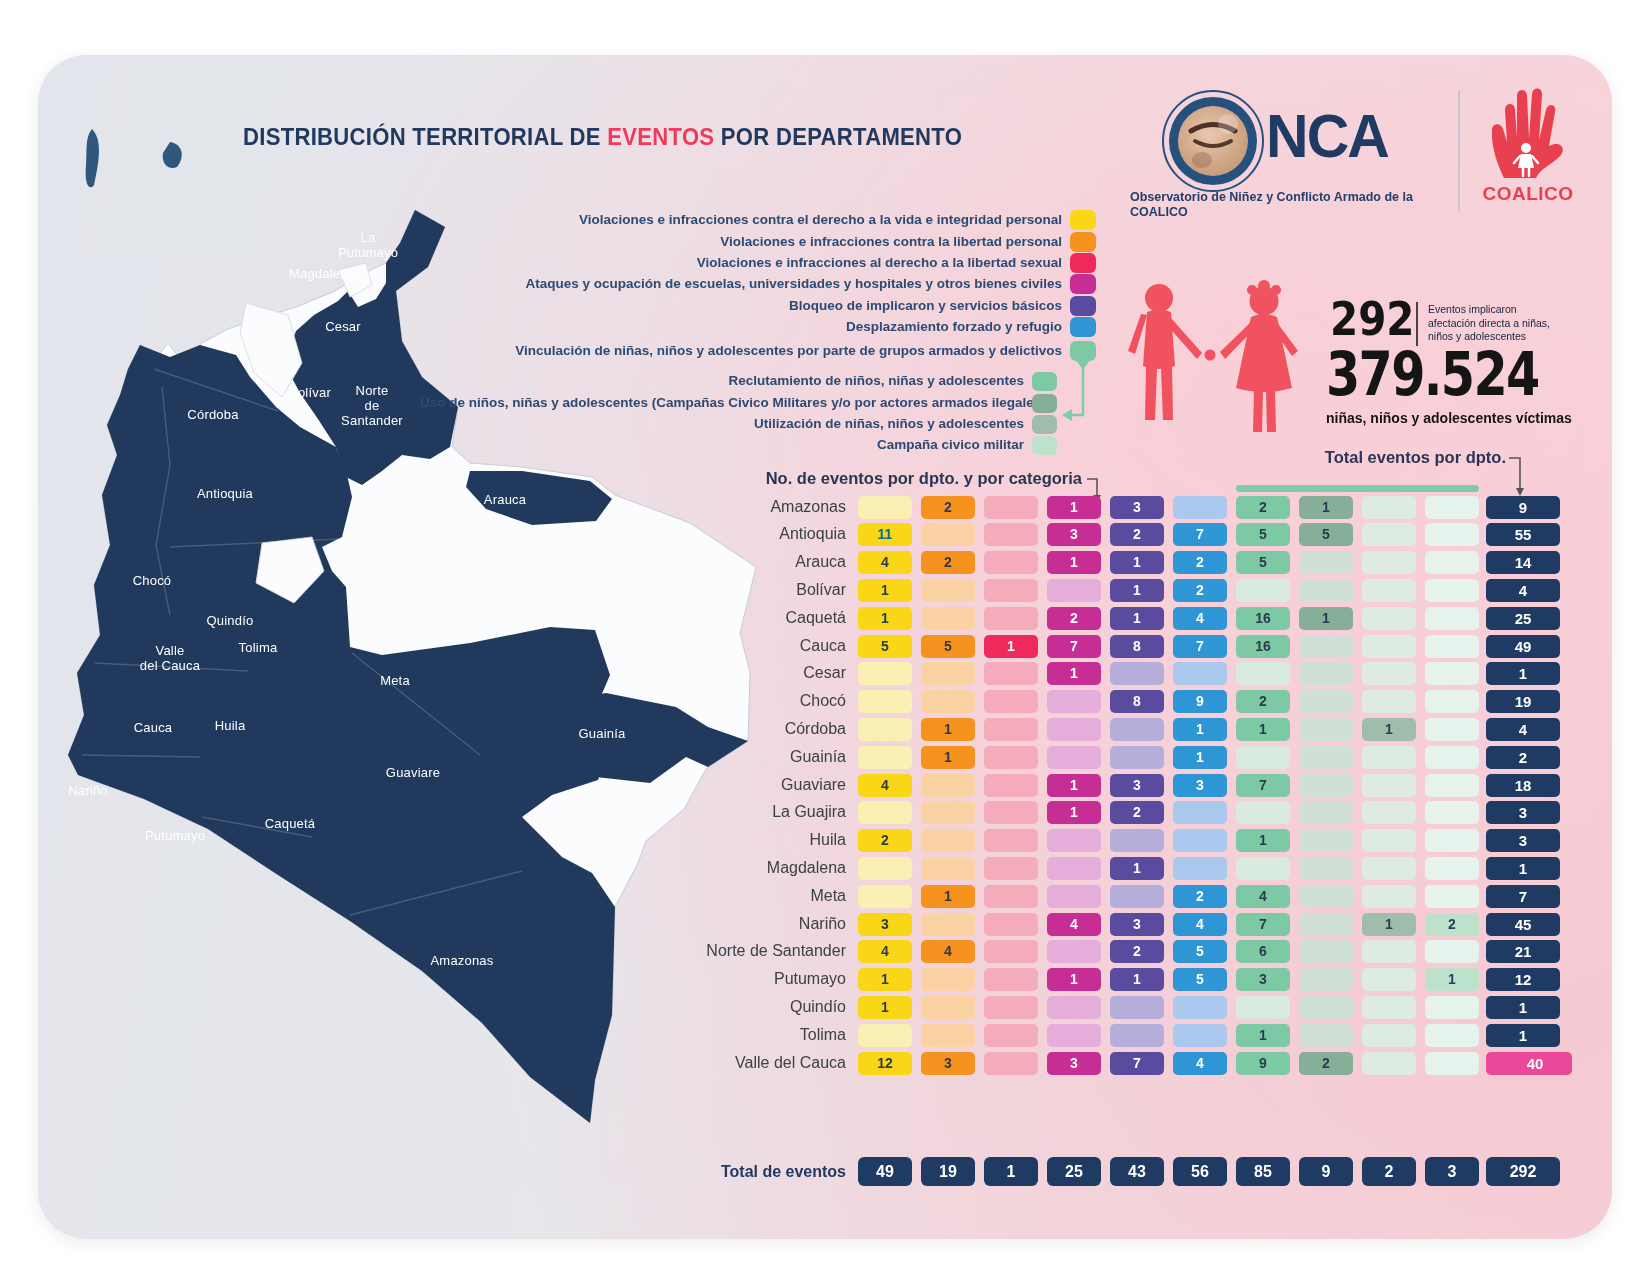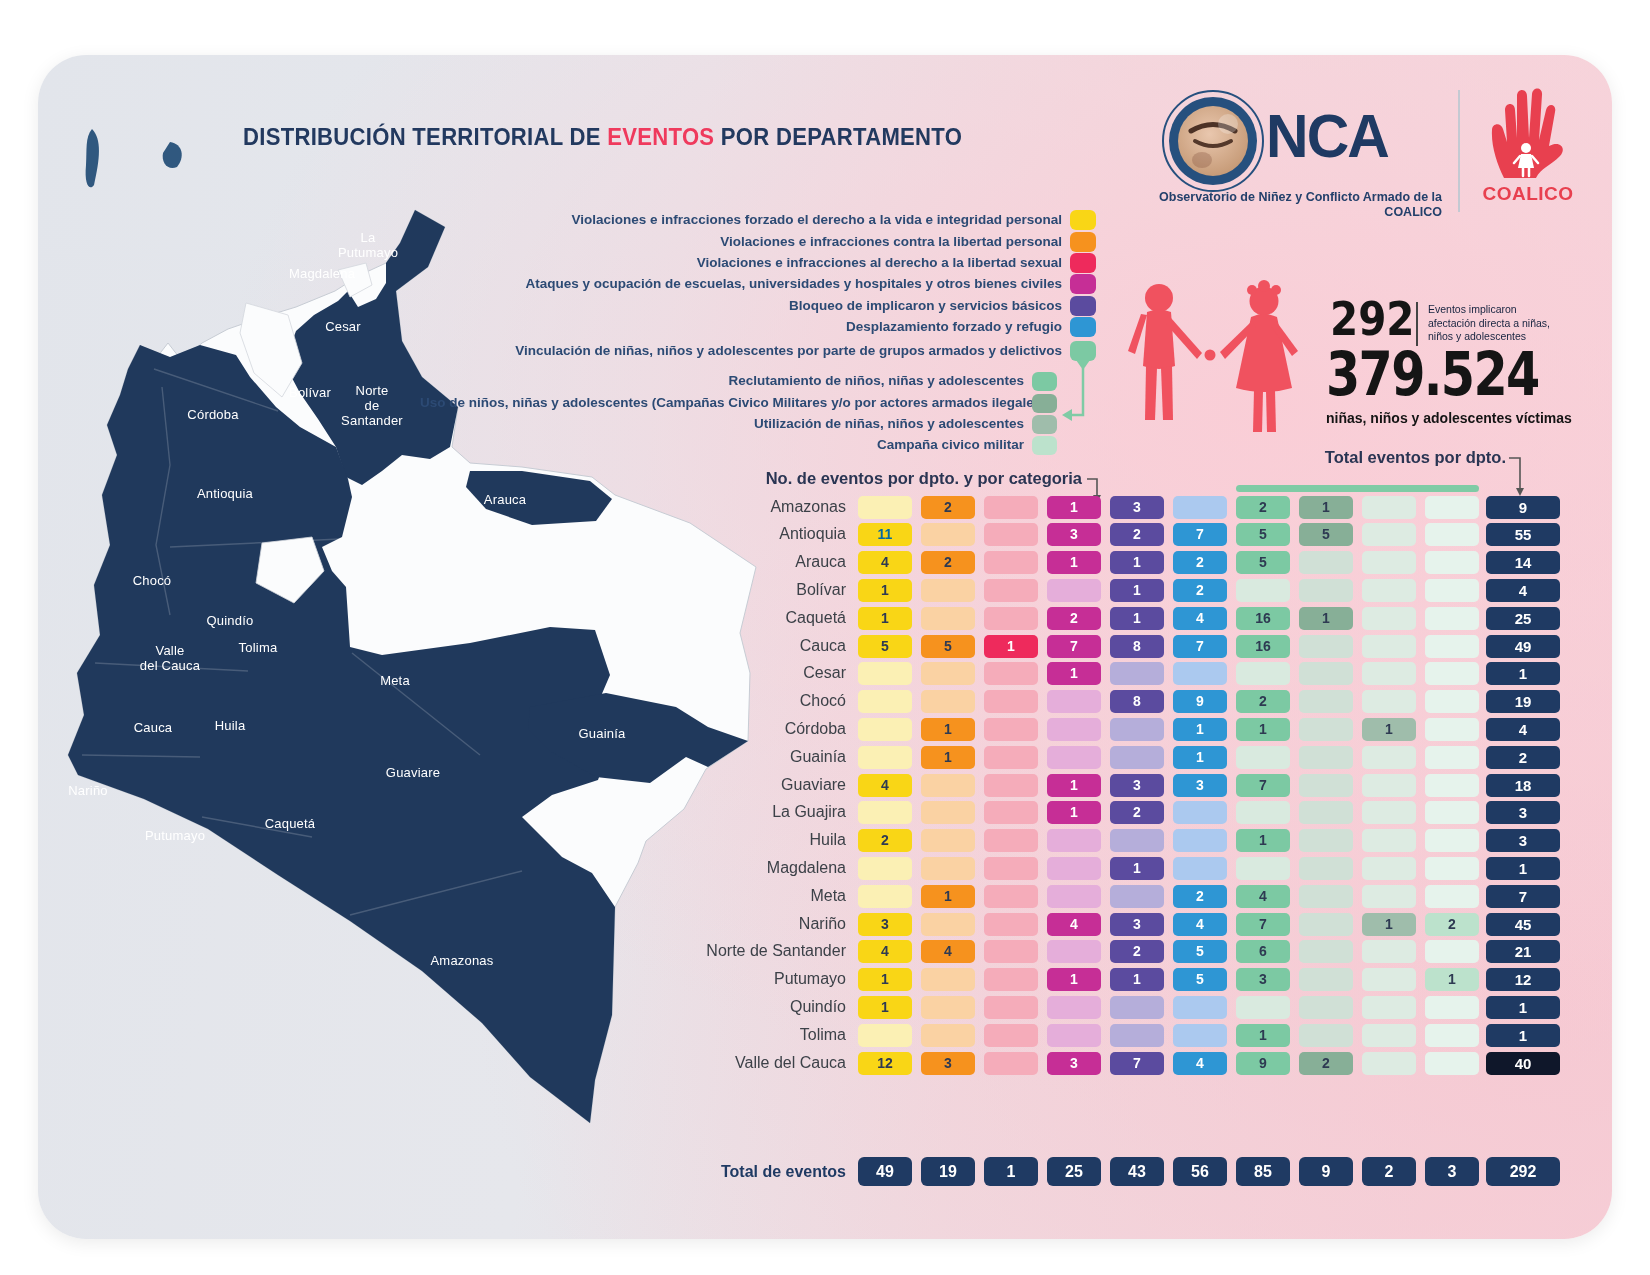--- a/index.html
+++ b/index.html
@@ -19,21 +19,21 @@
   .leg-sq{border-radius:6px;}
   .hdr{font-weight:bold;font-size:16.5px;color:#2a3553;text-align:right;white-space:nowrap;}
   .dept{font-size:16px;color:#3c4148;text-align:right;white-space:nowrap;}
   .cell{border-radius:5px;text-align:center;font-weight:bold;font-size:14px;line-height:23px;}
   .tcell{border-radius:5px;text-align:center;font-weight:bold;font-size:15px;line-height:23px;color:#ffffff;}
   .btcell{border-radius:6px;text-align:center;font-weight:bold;font-size:16px;line-height:29px;color:#ffffff;}
   .big-num{font-family:"DejaVu Sans",sans-serif;font-weight:bold;color:#151515;transform-origin:left;}
   .small-lbl{font-weight:normal;color:#16233f;}
   .map-lbl{position:absolute;transform:translate(-50%,-50%);color:#ffffff;font-size:13px;
            text-align:center;line-height:15px;white-space:pre-line;letter-spacing:.2px;}
-  .onca-sub{font-size:12.5px;font-weight:bold;color:#23406b;text-align:right;line-height:15px;}
+  .onca-sub{font-size:12.5px;font-weight:bold;color:#23406b;text-align:left;line-height:15px;}
   .coalico-txt{font-size:19px;font-weight:bold;color:#e8404f;text-align:center;letter-spacing:.5px;}
 </style>
 </head>
 <body>
 
 <div id="stage">
 
   <div class="card"></div>
 
   <svg class="abs" style="left:50px;top:115px;" width="720" height="1020" viewBox="0 0 720 1020">
@@ -131,21 +131,21 @@
   <svg class="abs" style="left:1484px;top:86px;" width="88" height="94" viewBox="0 0 88 94">
     <path fill="#e8404f" d="M20,92 C13,78 7,60 8,44 C8,37 17,36 19,43 L23,56 L21,24 C21,16 31,16 31,24 L33,52 L33,10 C33,2 43,2 43,10
          L45,52 L48,8 C49,0 59,1 58,9 L55,54 L62,24 C64,16 73,18 71,26 L65,60 C76,54 83,62 76,70 C66,80 57,82 52,92 Z"></path>
     <circle cx="42" cy="62" r="5" fill="#ffffff"></circle>
     <path d="M37,68 L47,68 L50,82 L34,82 Z" fill="#ffffff"></path>
     <path d="M36,70 L30,77 M48,70 L54,77 M39,82 L39,90 M45,82 L45,90" stroke="#ffffff" stroke-width="2.5" stroke-linecap="round"></path>
   </svg>
   <div class="abs coalico-txt" style="left:1474px;top:183px;width:108px;">COALICO</div>
 
   <div id="legend-main">
-      <div class="leg-txt" style="position: absolute; left: 420px; top: 211px; width: 642px;">Violaciones e infracciones forzado el derecho a la vida e integridad personal</div>
+      <div class="leg-txt" style="position: absolute; left: 420px; top: 211px; width: 642px;">Violaciones e infracciones contra el derecho a la vida e integridad personal</div>
       <div class="leg-sq" style="position: absolute; left: 1070px; top: 210px; width: 26px; height: 20px; background: rgb(249, 214, 22);"></div>
       <div class="leg-txt" style="position: absolute; left: 420px; top: 233px; width: 642px;">Violaciones e infracciones contra la libertad personal</div>
       <div class="leg-sq" style="position: absolute; left: 1070px; top: 232px; width: 26px; height: 20px; background: rgb(246, 146, 30);"></div>
       <div class="leg-txt" style="position: absolute; left: 420px; top: 254px; width: 642px;">Violaciones e infracciones al derecho a la libertad sexual</div>
       <div class="leg-sq" style="position: absolute; left: 1070px; top: 253px; width: 26px; height: 20px; background: rgb(238, 42, 92);"></div>
       <div class="leg-txt" style="position: absolute; left: 420px; top: 275px; width: 642px;">Ataques y ocupación de escuelas, universidades y hospitales y otros bienes civiles</div>
       <div class="leg-sq" style="position: absolute; left: 1070px; top: 274px; width: 26px; height: 20px; background: rgb(198, 46, 150);"></div>
       <div class="leg-txt" style="position: absolute; left: 420px; top: 297px; width: 642px;">Bloqueo de implicaron y servicios básicos</div>
       <div class="leg-sq" style="position: absolute; left: 1070px; top: 296px; width: 26px; height: 20px; background: rgb(91, 75, 159);"></div>
       <div class="leg-txt" style="position: absolute; left: 420px; top: 318px; width: 642px;">Desplazamiento forzado y refugio</div>
@@ -450,21 +450,21 @@
       <div class="cell" style="position: absolute; left: 858px; top: 1052px; width: 54px; height: 23px; background: rgb(249, 214, 22); color: rgb(46, 58, 82);">12</div>
       <div class="cell" style="position: absolute; left: 921px; top: 1052px; width: 54px; height: 23px; background: rgb(246, 146, 30); color: rgb(46, 58, 82);">3</div>
       <div class="cell" style="position: absolute; left: 984px; top: 1052px; width: 54px; height: 23px; background: rgb(245, 172, 186); color: rgb(255, 255, 255);"></div>
       <div class="cell" style="position: absolute; left: 1047px; top: 1052px; width: 54px; height: 23px; background: rgb(198, 46, 150); color: rgb(255, 255, 255);">3</div>
       <div class="cell" style="position: absolute; left: 1110px; top: 1052px; width: 54px; height: 23px; background: rgb(91, 75, 159); color: rgb(255, 255, 255);">7</div>
       <div class="cell" style="position: absolute; left: 1173px; top: 1052px; width: 54px; height: 23px; background: rgb(46, 150, 212); color: rgb(255, 255, 255);">4</div>
       <div class="cell" style="position: absolute; left: 1236px; top: 1052px; width: 54px; height: 23px; background: rgb(124, 201, 163); color: rgb(46, 58, 82);">9</div>
       <div class="cell" style="position: absolute; left: 1299px; top: 1052px; width: 54px; height: 23px; background: rgb(135, 175, 151); color: rgb(46, 58, 82);">2</div>
       <div class="cell" style="position: absolute; left: 1362px; top: 1052px; width: 54px; height: 23px; background: rgb(221, 235, 226); color: rgb(46, 58, 82);"></div>
       <div class="cell" style="position: absolute; left: 1425px; top: 1052px; width: 54px; height: 23px; background: rgb(230, 243, 236); color: rgb(46, 58, 82);"></div>
-      <div class="tcell" style="position: absolute; left: 1486px; top: 1052px; width: 74px; height: 23px; background: #0f172a;">40</div>
+      <div class="tcell" style="position: absolute; left: 1486px; top: 1052px; width: 74px; height: 23px; background: #ec4899; padding-left: 12px;">40</div>
     </div>
   <div id="totals-row">
       <div style="position: absolute; left: 560px; top: 1163px; width: 286px; text-align: right; font-weight: bold; font-size: 16px; color: rgb(31, 58, 99);">Total de eventos</div>
       <div class="btcell" style="position: absolute; left: 858px; top: 1157px; width: 54px; height: 29px; background: rgb(31, 58, 99);">49</div>
       <div class="btcell" style="position: absolute; left: 921px; top: 1157px; width: 54px; height: 29px; background: rgb(31, 58, 99);">19</div>
       <div class="btcell" style="position: absolute; left: 984px; top: 1157px; width: 54px; height: 29px; background: rgb(31, 58, 99);">1</div>
       <div class="btcell" style="position: absolute; left: 1047px; top: 1157px; width: 54px; height: 29px; background: rgb(31, 58, 99);">25</div>
       <div class="btcell" style="position: absolute; left: 1110px; top: 1157px; width: 54px; height: 29px; background: rgb(31, 58, 99);">43</div>
       <div class="btcell" style="position: absolute; left: 1173px; top: 1157px; width: 54px; height: 29px; background: rgb(31, 58, 99);">56</div>
       <div class="btcell" style="position: absolute; left: 1236px; top: 1157px; width: 54px; height: 29px; background: rgb(31, 58, 99);">85</div>

